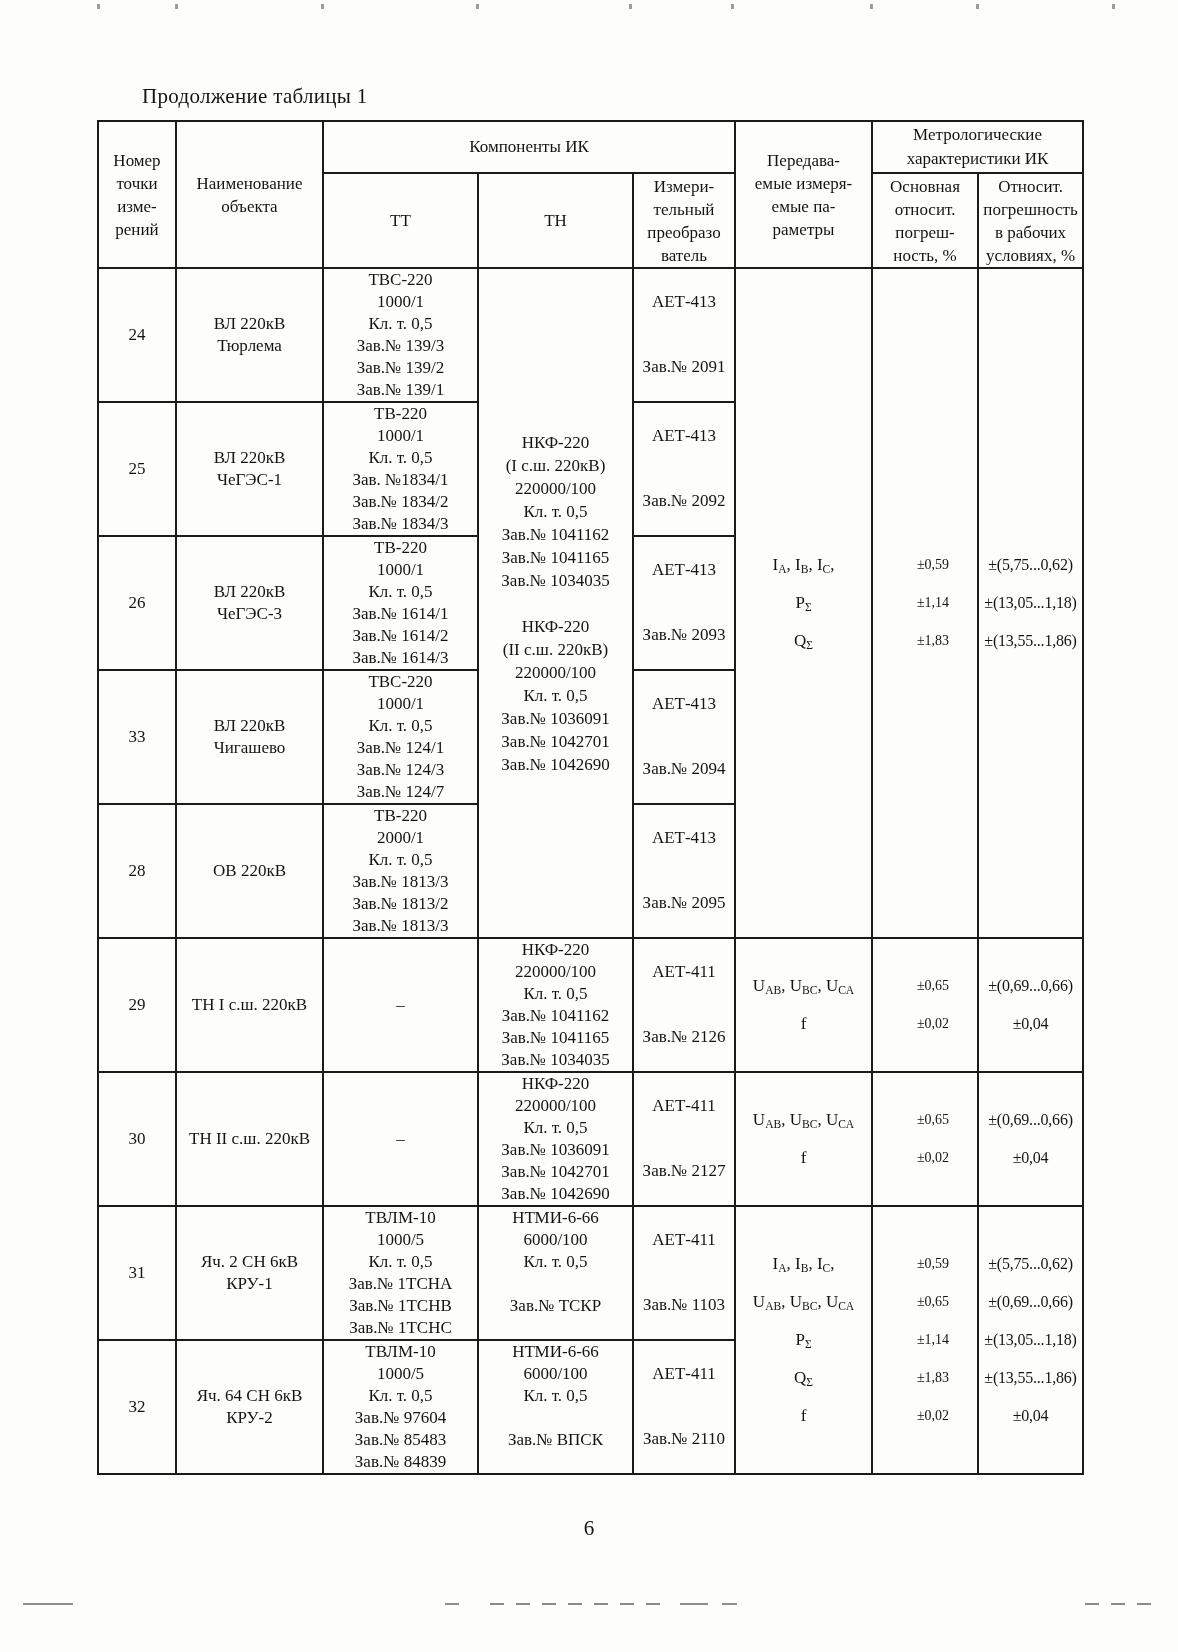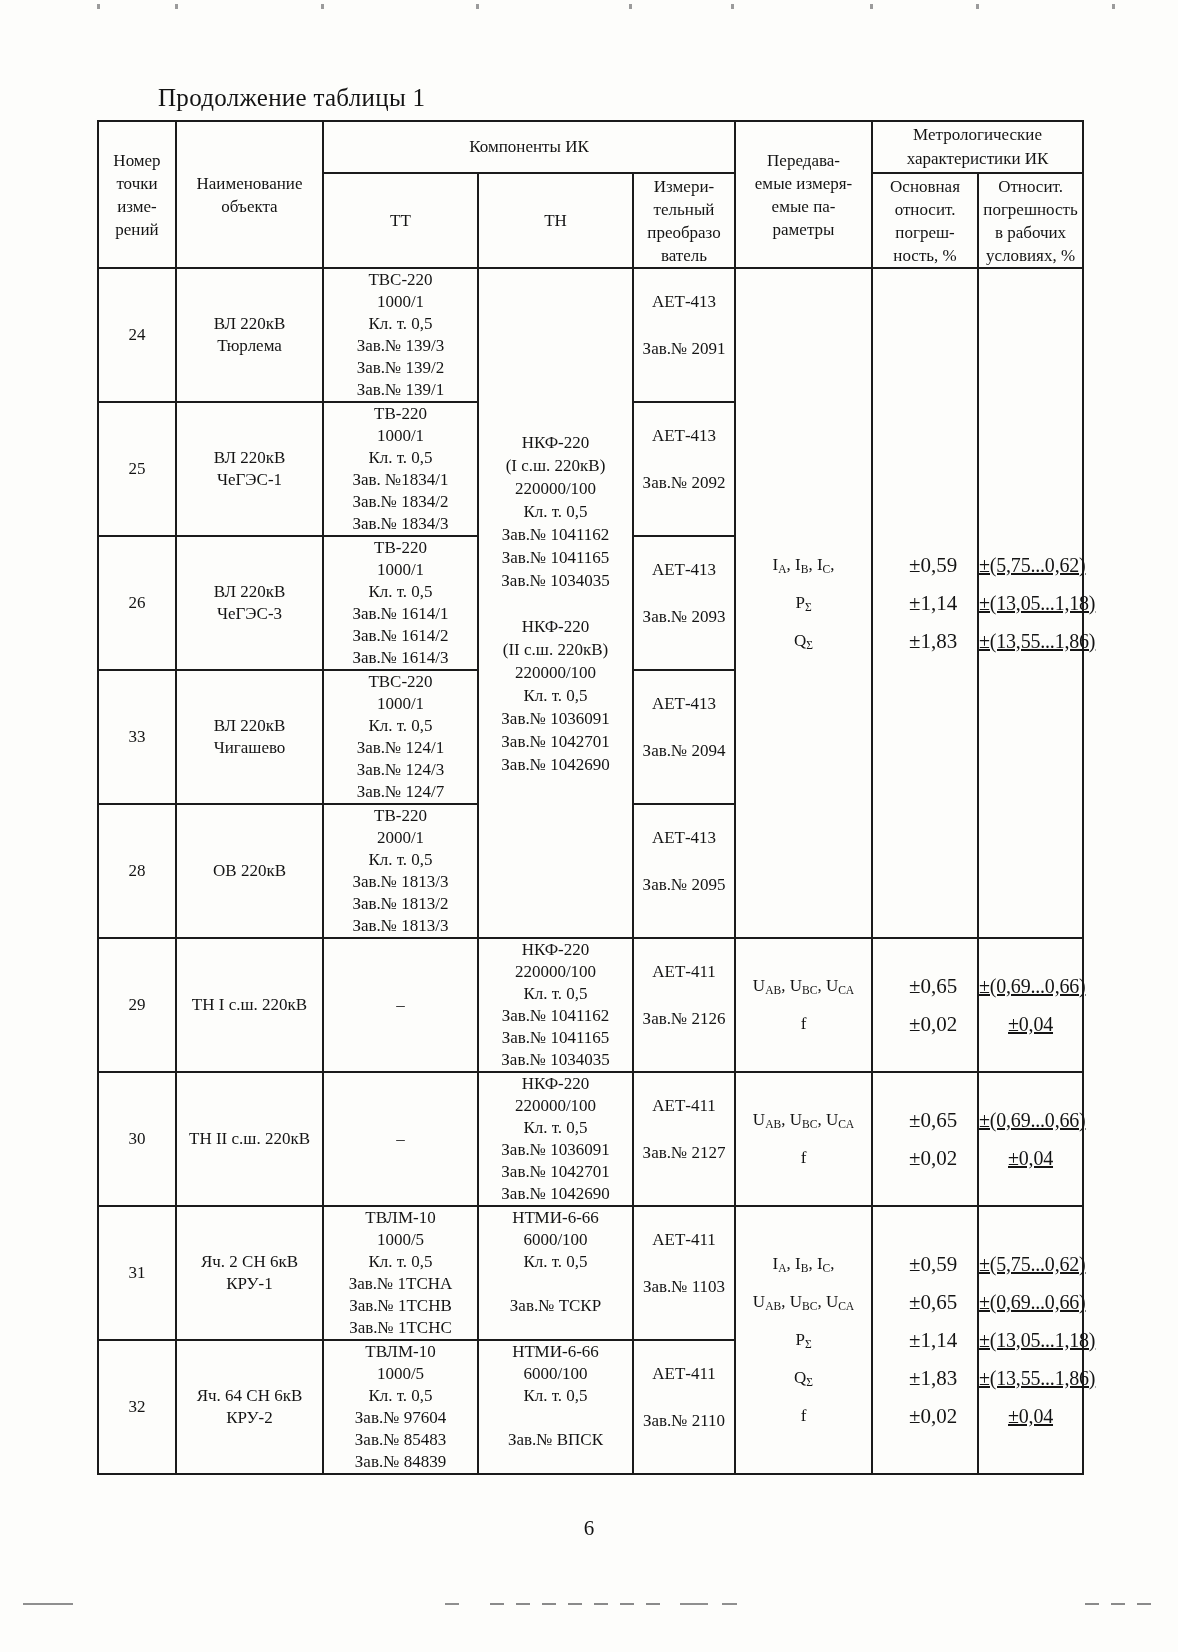--- a/index.html
+++ b/index.html
@@ -6,22 +6,22 @@
   html,body { margin:0; padding:0; }
   body {
     position: relative;
     width: 1178px; height: 1652px;
     background: #fdfdfb;
     font-family: "Liberation Serif", serif;
     color: #141414;
     overflow: hidden;
   }
   .doc-title {
-    position: absolute; left: 158px; top: 84px;
-    font-size: 25px; letter-spacing: .3px;
+    position: absolute; left: 142px; top: 84px;
+    font-size: 21px; letter-spacing: .3px;
     white-space: nowrap;
   }
   table.meas {
     position: absolute; left: 97px; top: 120px;
     width: 985px;
     border-collapse: collapse; table-layout: fixed;
   }
   th, td {
     border: 2px solid #1b1b1b;
     padding: 0;
@@ -36,24 +36,24 @@
   .stack { width: 100%; }
   .ln { line-height: 22px; white-space: nowrap; }
   th .ln { line-height: 23px; }
   .h-group .ln { line-height: 24px; }
   .ln.blank { min-height: 22px; }
   .tn-tall .ln { line-height: 23px; }
   .tn-tall .ln.blank { min-height: 23px; }
   .spaced .ln { padding: 8px 0; }
   .c-ip .ip-stack {
     height: 129px; display: flex; flex-direction: column;
-    justify-content: space-between; padding: 20px 0 40px;
-  }
-  .c-rel { font-size: 20px; letter-spacing: -0.2px; text-decoration: underline; }
-  .c-basic { font-size: 21px; padding-left: 16px; }
+    justify-content: space-between; padding: 20px 0 22px;
+  }
+  .c-rel { font-size: 16px; letter-spacing: -0.2px; }
+  .c-basic { font-size: 14px; padding-left: 16px; }
   sub { font-size: 68%; line-height: 0; vertical-align: baseline; position: relative; top: .28em; }
   .page-num {
     position: absolute; left: 0; top: 1516px; width: 1178px;
     text-align: center; font-size: 21px;
   }
   .artifact { position: absolute; background: #8f8f8f; }
   .tick { width: 3px; height: 5px; top: 4px; background: #9b9b9b; }
   .dash { height: 2px; top: 1603px; }
   .dash-dotted {
     height: 2px; top: 1603px; background: none;

